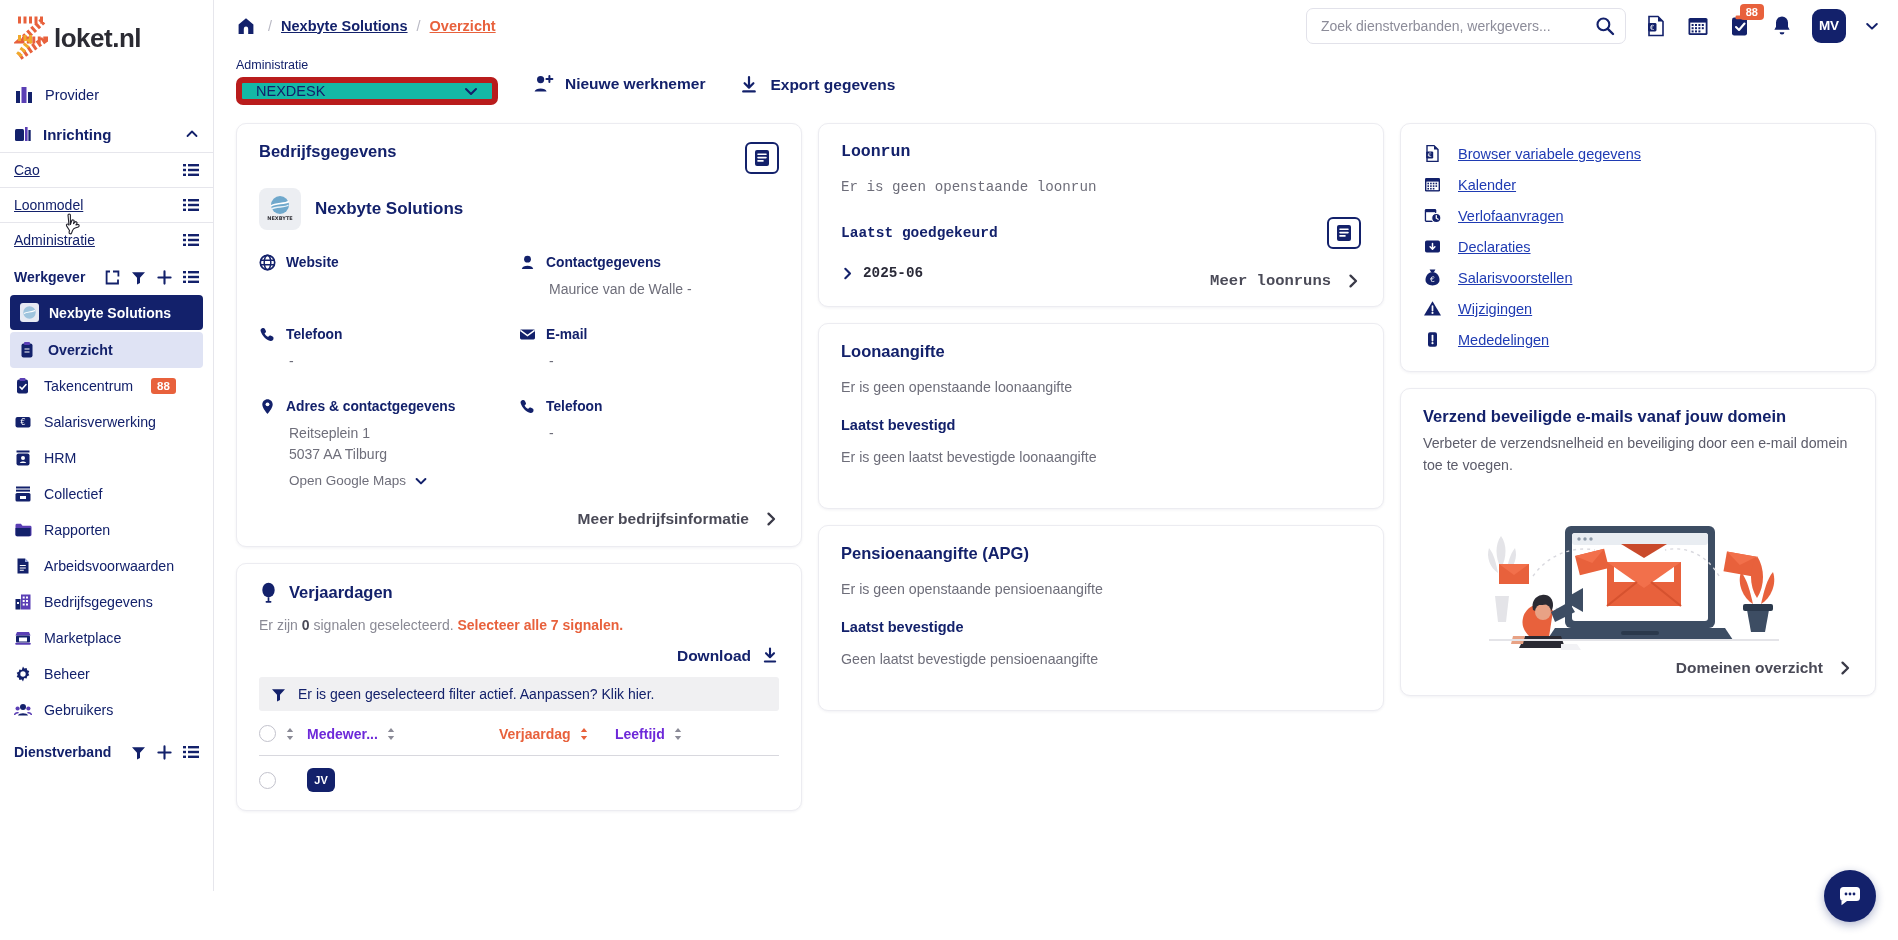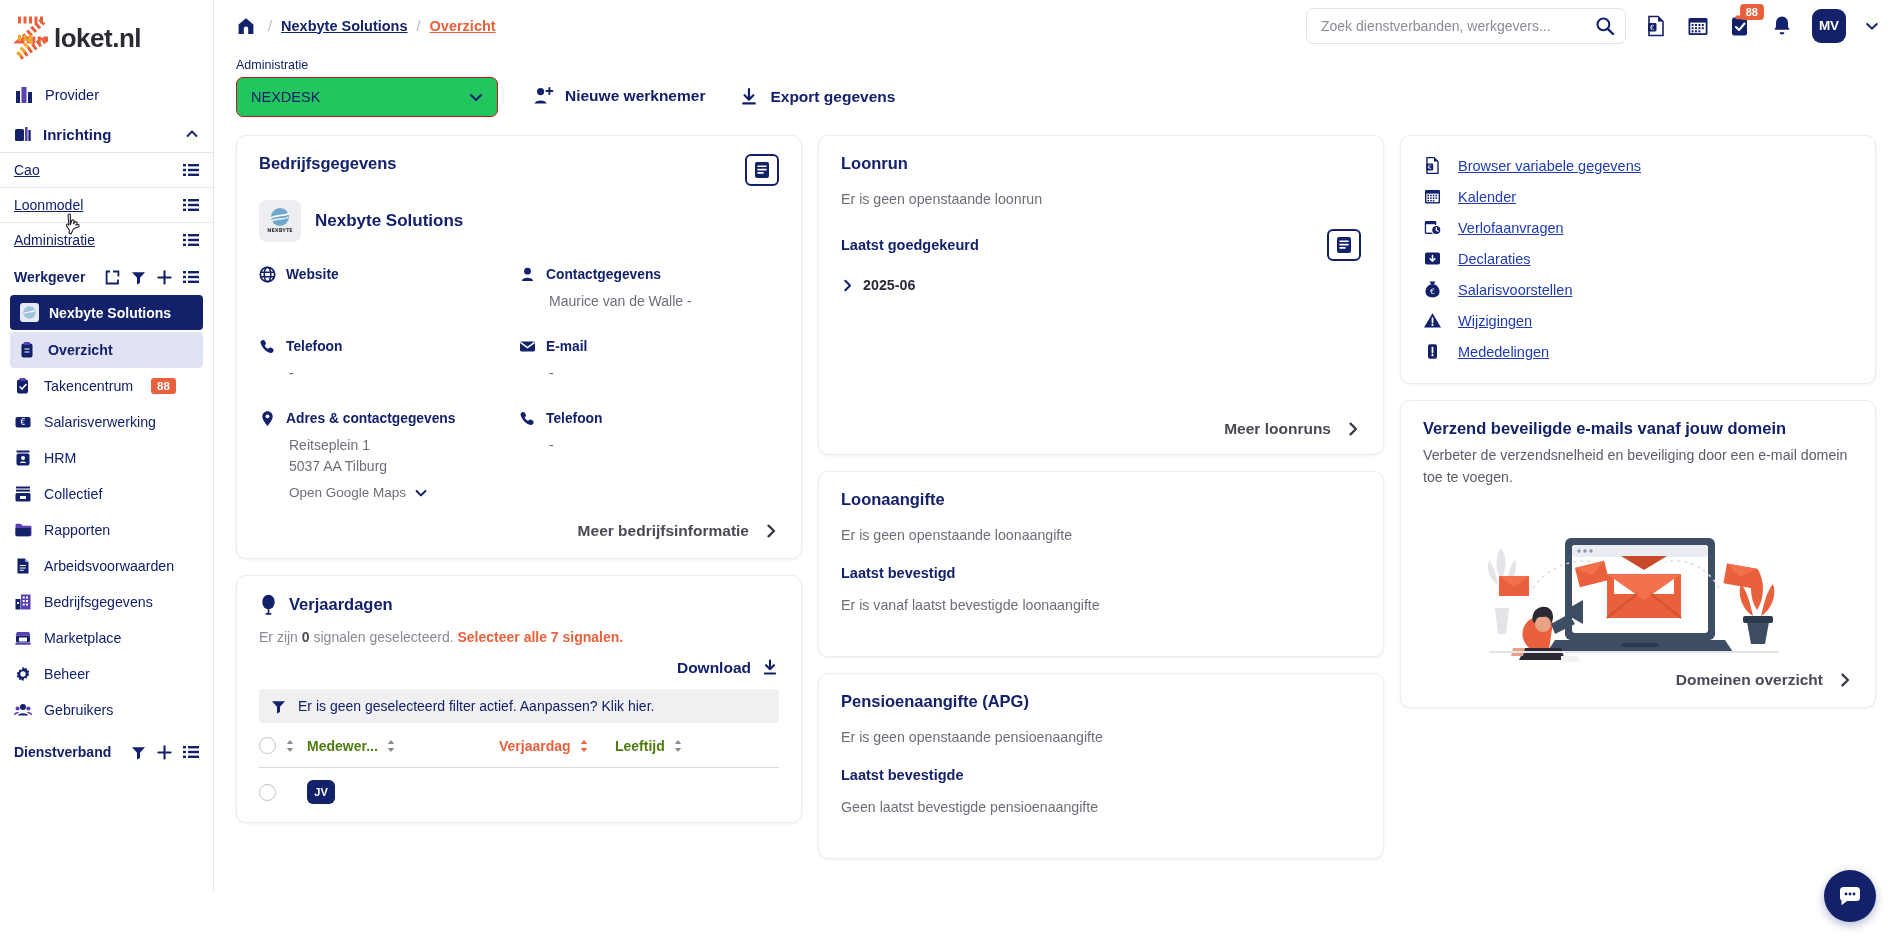--- a/index.html
+++ b/index.html
@@ -105,21 +105,21 @@
   }
   .avatar {
     width: 34px; height: 34px; border-radius: 9px; background: var(--navy);
     color:#fff; font-size: 13.5px; font-weight:700; display:flex; align-items:center; justify-content:center;
   }
 
   
   .toolbar { display:flex; align-items:flex-end; gap: 34px; padding: 6px 0 10px 22px; }
   .field-label { font-size: 12.5px; color: var(--navy); margin-bottom: 5px; }
   .select {
-    width: 262px; height: 40px; border:1px solid #b91c1c; border-radius:7px; background:#22c55e;
+    width: 262px; height: 28px; border:6px solid #b91c1c; border-radius:7px; background:#14b8a6;
     display:flex; align-items:center; padding: 0 12px 0 14px; font-size: 14.5px; color: var(--navy);
   }
   .select .caret { margin-left:auto; }
   .tb-btn {
     display:flex; align-items:center; gap: 11px; font-size: 15.5px; font-weight:700;
     color: var(--navy); cursor:pointer; padding-bottom: 10px;
   }
 
   
   .content {
@@ -167,21 +167,21 @@
   .sel-line .num { color:#4a4a57; font-weight:700;}
   .dl-row { display:flex; justify-content:flex-end; align-items:center; gap: 10px; margin-top: 14px; font-size: 15.5px; font-weight:700; color: var(--navy); cursor:pointer;}
   .filter-bar {
     margin-top: 12px; background:#f0f0f2; border-radius: 3px; padding: 9px 12px;
     display:flex; align-items:center; gap: 12px; font-size: 14px; color: var(--navy); cursor:pointer;
   }
   .tbl-head {
     display:flex; align-items:center; padding: 14px 0 13px 0; border-bottom: 1px solid #d8d8de;
     font-size: 14px; font-weight:700;
   }
-  .th { display:flex; align-items:center; gap: 8px; color:#4d7c0f; }
+  .th { display:flex; align-items:center; gap: 8px; color:#6d28d9; }
   .th.active { color: var(--orange); }
   .cbox { width: 17px; height: 17px; border: 1.6px solid #c2c2cc; border-radius: 50%; }
   .tbl-row { display:flex; align-items:center; padding: 12px 0 0 0; }
   .av-sq { width: 28px; height: 24px; border-radius: 6px; background: var(--navy); color:#fff; font-size: 11px; font-weight:700; display:flex; align-items:center; justify-content:center;}
 
   
   .links { padding: 14px 22px 16px 22px; }
   .link-row { display:flex; align-items:center; gap: 16px; padding: 6px 0; }
   .link-row a { font-size: 14.5px; color: var(--link); text-decoration: underline; }
 
@@ -827,21 +827,21 @@
             </div>
             <div style="width:148px;display:flex;align-items:center;gap:8px;">
               <span class="av-sq">JV</span>
             </div>
           </div>
         </div>
       </div>
 
       <div class="col col-b">
 
-        <div class="card" style="height:320px;">
+        <div class="card" style="height:184px;font-family:Liberation Mono, monospace;">
           <div class="card-title">Loonrun</div>
           <div class="muted" style="margin-top:18px;">Er is geen openstaande loonrun</div>
           <div style="display:flex;align-items:center;margin-top:22px;">
             <span class="bold-sub">Laatst goedgekeurd</span>
             <span class="sq-btn" style="margin-left:auto;">
               <svg width="16" height="18" viewBox="0 0 16 18">
                   <rect x="1" y="1" width="14" height="16" rx="2" fill="#13216b"></rect>
                   <g stroke="#fff" stroke-width="1.6" stroke-linecap="round">
                     <path d="M4 5.3h8M4 8.6h8M4 11.9h5"></path>
                   </g>
@@ -863,21 +863,21 @@
                   <path d="M5.5 2.6L11 8l-5.5 5.4" fill="none" stroke="#3a3a48" stroke-width="2.3" stroke-linecap="round" stroke-linejoin="round"></path>
                 </svg>
             </span>
           </div>
         </div>
 
         <div class="card" style="height:186px;">
           <div class="card-title">Loonaangifte</div>
           <div class="muted" style="margin-top:18px;">Er is geen openstaande loonaangifte</div>
           <div class="bold-sub" style="margin-top:22px;">Laatst bevestigd</div>
-          <div class="muted" style="margin-top:16px;">Er is vanaf laatst bevestigde loonaangifte</div>
+          <div class="muted" style="margin-top:16px;">Er is geen laatst bevestigde loonaangifte</div>
         </div>
 
         <div class="card" style="height:186px;">
           <div class="card-title">Pensioenaangifte (APG)</div>
           <div class="muted" style="margin-top:18px;">Er is geen openstaande pensioenaangifte</div>
           <div class="bold-sub" style="margin-top:22px;">Laatst bevestigde</div>
           <div class="muted" style="margin-top:16px;">Geen laatst bevestigde pensioenaangifte</div>
         </div>
       </div>
 

